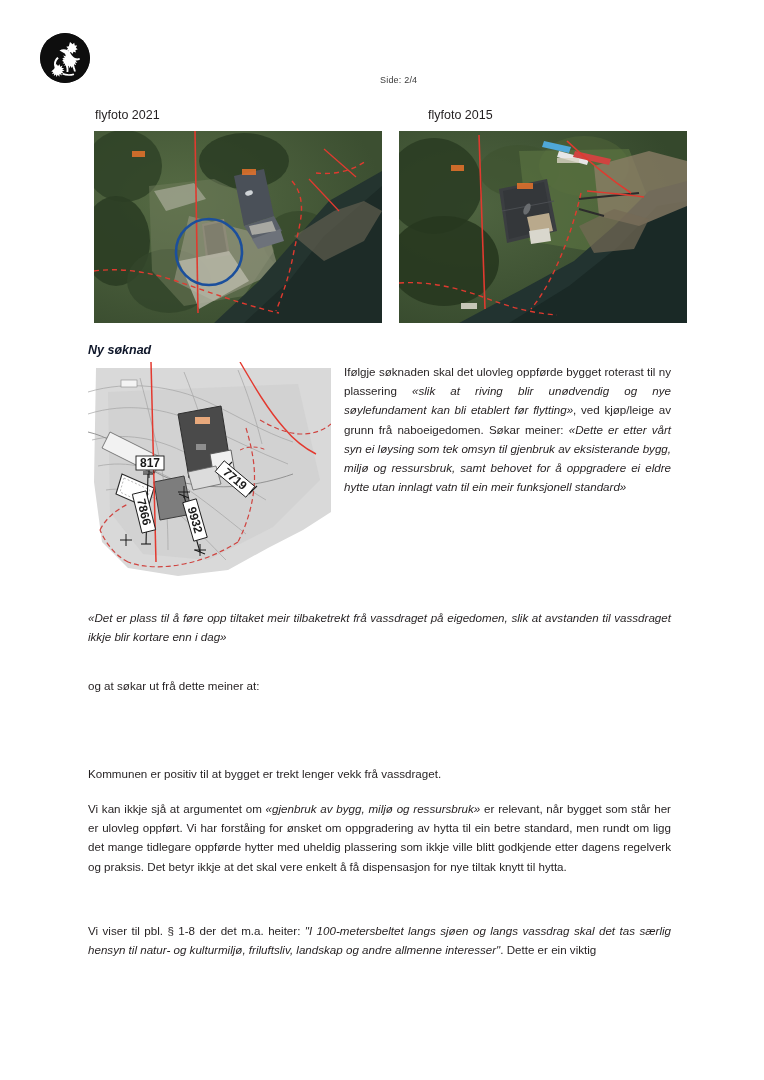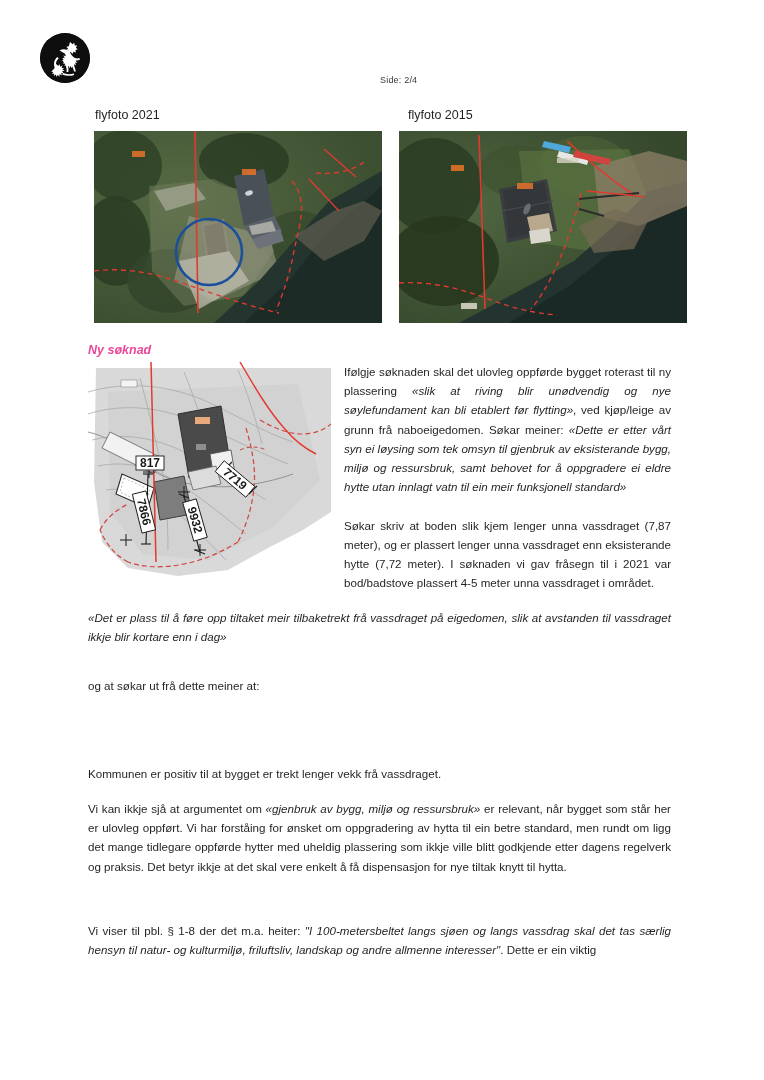--- a/index.html
+++ b/index.html
@@ -52,21 +52,21 @@
   }
 
   
   .caption {
     position: absolute;
     font-size: 12.5px;
     color: #231f20;
     text-align: center;
   }
   .cap-left  { left: 95px;  top: 108px; }
-  .cap-right { left: 408px; top: 108px; }
+  .cap-right { left: 428px; top: 108px; }
 
   .photo {
     position: absolute;
     top: 131px;
     width: 288px;
     height: 192px;
     overflow: hidden;
     background: #3b4a33;
   }
   .photo-left  { left: 94px; }
@@ -74,21 +74,21 @@
   .photo svg { display: block; }
 
   
   .sec-heading {
     position: absolute;
     left: 88px;
     top: 343px;
     font-size: 12.5px;
     font-weight: bold;
     font-style: italic;
-    color: #ec4899;
+    color: #0f172a;
   }
 
   
   .map {
     position: absolute;
     left: 88px;
     top: 362px;
     width: 243px;
     height: 232px;
     overflow: hidden;
@@ -356,21 +356,20 @@
       </g>
       <g transform="rotate(74 107 158)">
         <rect x="87" y="151" width="40" height="14" fill="#ffffff" stroke="#1a1a1a" stroke-width="0.9"></rect>
         <text x="107" y="162" font-family="Liberation Sans, sans-serif" font-size="12" font-weight="600" text-anchor="middle" fill="#1a1a1a">9932</text>
       </g>
     </svg>
   </div>
 
   <div class="col-right">
     <p class="body"><span>Ifølgje søknaden skal det ulovleg oppførde bygget roterast til ny plassering </span><em>«slik at riving blir unødvendig og nye søylefundament kan bli etablert før flytting»</em><span>, ved kjøp/leige av grunn frå naboeigedomen. Søkar meiner: </span><em>«Dette er etter vårt syn ei løysing som tek omsyn til gjenbruk av eksisterande bygg, miljø og ressursbruk, samt behovet for å oppgradere ei eldre hytte utan innlagt vatn til ein meir funksjonell standard»</em></p>
-    <p class="body">Søkar skriv at boden slik kjem lenger unna vassdraget (7,87 meter), og er plassert lenger unna vassdraget enn eksisterande hytte (7,72 meter). I søknaden vi gav fråsegn til i 2021 var bod/badstove plassert 4-5 meter unna vassdraget i området.</p>
   </div>
 
   <div class="fullwidth blk-a">
     <p class="body tight"><em>«Det er plass til å føre opp tiltaket meir tilbaketrekt frå vassdraget på eigedomen, slik at avstanden til vassdraget ikkje blir kortare enn i dag»</em></p>
   </div>
 
   <div class="fullwidth blk-b">
     <p class="body">og at søkar ut frå dette meiner at:</p>
   </div>
 

